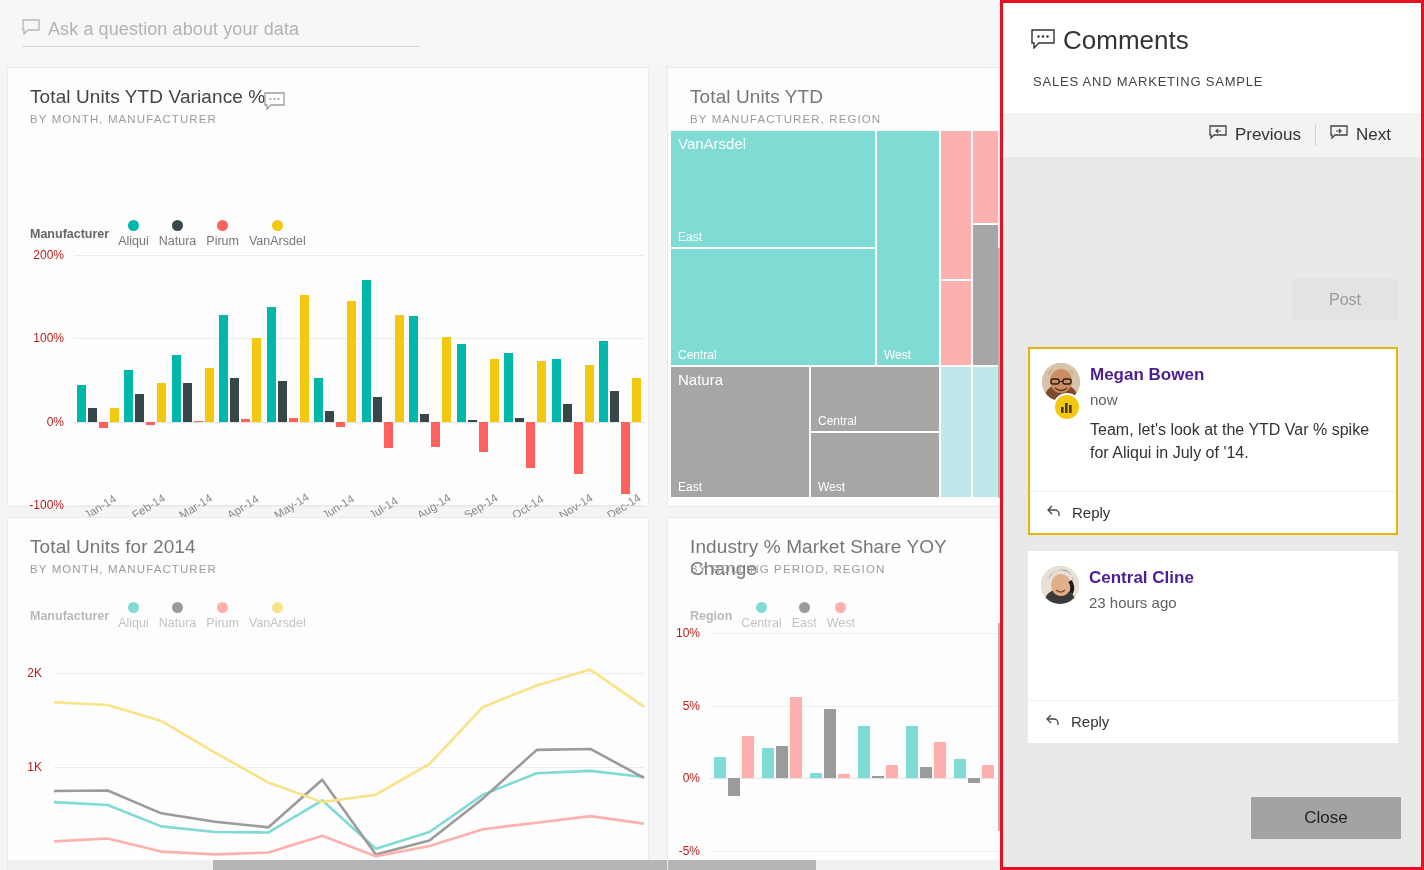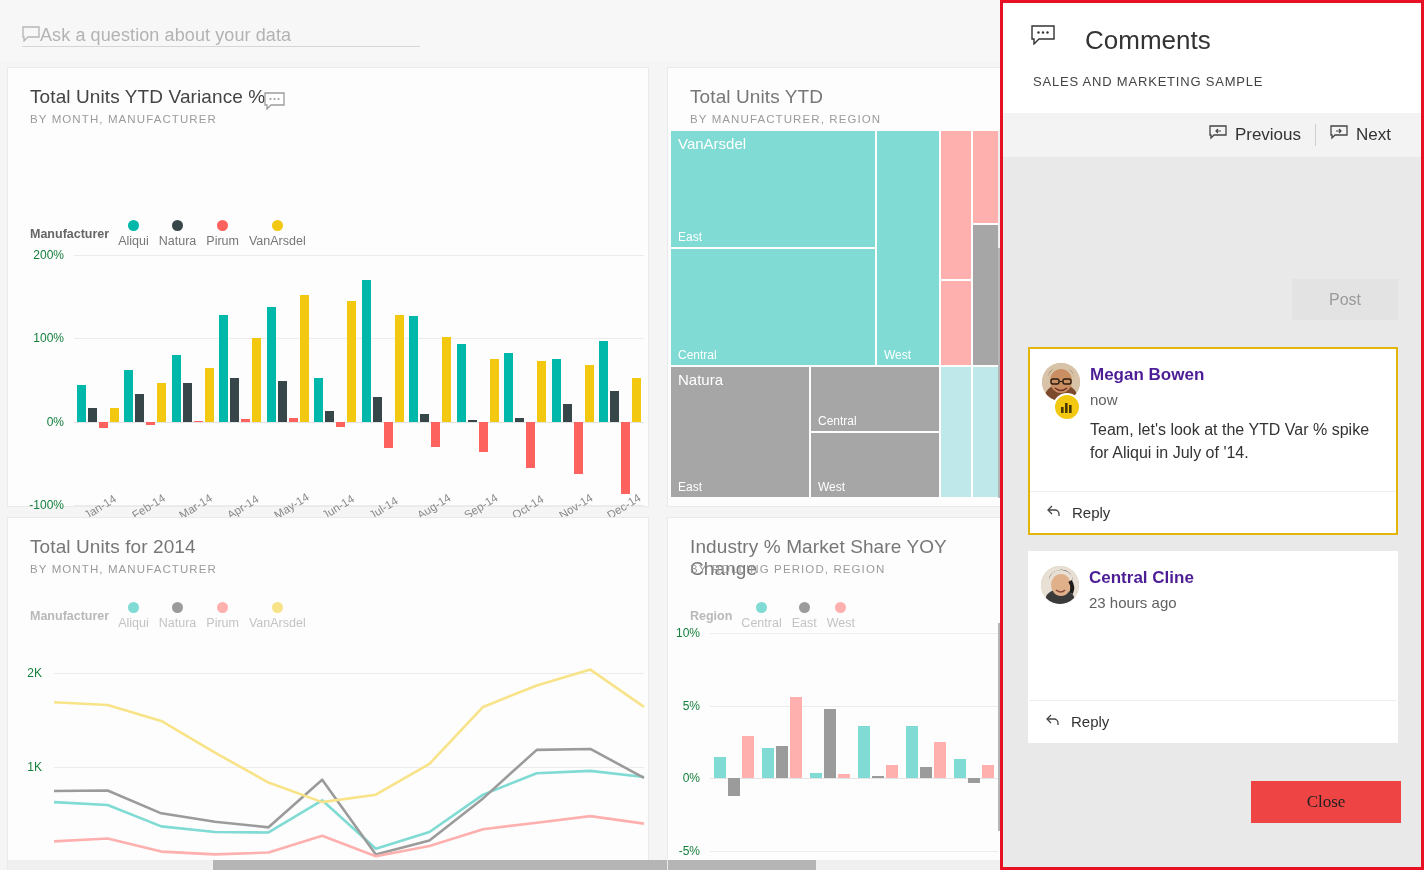--- a/index.html
+++ b/index.html
@@ -16,21 +16,21 @@
     position:absolute;left:0;top:0;width:1006px;height:870px;
     background:#f5f5f5;overflow:hidden;
   }
   .qna-bar{
     position:absolute;left:0;top:0;width:1006px;height:62px;
     background:#f7f7f7;
   }
   .qna-input{
     position:absolute;left:22px;top:12px;width:398px;height:34px;
     border:none;border-bottom:1px solid #d6d6d6;background:transparent;
-    display:flex;align-items:flex-end;gap:0;
+    display:flex;align-items:center;gap:8px;
     cursor:text;
   }
   .qna-text{color:#b3b3b3;font-size:18px;letter-spacing:.1px;}
   .qna-icon{display:block;}
 
   
   .tile{position:absolute;background:#fdfdfd;box-shadow:0 0 0 1px #eaeaea;}
   #tile-variance{left:8px;top:68px;width:640px;height:438px;}
   #tile-ytd     {left:668px;top:68px;width:338px;height:438px;text-align:right;}
   #tile-units   {left:8px;top:518px;width:640px;height:352px;}
@@ -56,21 +56,21 @@
   .legend-label{color:#666;font-weight:700;margin-right:4px;font-size:12.5px;}
   .legend-label.mute{color:#b9b9b9;}
   .legend-item{display:flex;align-items:center;gap:3px;margin-right:5px;flex-direction:column;}
   .legend-dot{width:11px;height:11px;border-radius:50%;display:inline-block;}
   .legend-name{color:#777;font-size:12.5px;}
   .legend-name.mute{color:#c3c3c3;}
 
   
   .plot{position:absolute;}
   .ytick{
-    position:absolute;font-size:12px;color:#15803d;text-align:right;
+    position:absolute;font-size:12px;color:#b91c1c;text-align:right;
     transform:translateY(-50%);
   }
   .gridline{position:absolute;height:1px;background:#ececec;}
   .bar{position:absolute;}
   .xtick{
     position:absolute;font-size:11.5px;color:#8a8a8a;
     transform-origin:left top;transform:rotate(-32deg);
     white-space:nowrap;
   }
 
@@ -87,21 +87,21 @@
   .vscroll-track{position:absolute;width:10px;background:#f0f0f0;}
 
   
   .comments{
     position:absolute;left:1000px;top:0;width:424px;height:870px;
     box-sizing:border-box;border:3px solid #e81123;background:#e9e9e9;
   }
   .cm-head{
     position:absolute;left:0;top:0;right:0;height:110px;background:#fff;
   }
-  .cm-title-row{position:absolute;left:28px;top:22px;display:flex;gap:30px;}
+  .cm-title-row{position:absolute;left:28px;top:22px;display:flex;align-items:center;gap:8px;}
   .cm-title{font-size:26px;color:#333;font-weight:400;}
   .cm-subtitle{
     position:absolute;left:30px;top:71px;
     font-size:13px;color:#444;letter-spacing:.8px;
   }
   .cm-nav{
     position:absolute;left:0;top:110px;right:0;height:44px;background:#f3f3f3;
     display:flex;align-items:center;justify-content:flex-end;gap:0;
     padding-right:16px;box-sizing:border-box;
   }
@@ -153,23 +153,23 @@
     position:absolute;left:0;right:0;bottom:0;height:42px;
     border-top:1px solid #eee;display:flex;align-items:center;gap:10px;
     padding-left:16px;box-sizing:border-box;cursor:pointer;
   }
   .cm-reply-text{font-size:15px;color:#333;}
 
   .cm-footer{
     position:absolute;left:0;right:0;bottom:0;height:88px;background:#e9e9e9;
   }
   .cm-close{
-    position:absolute;right:20px;top:2px;width:150px;height:42px;
-    background:#ef4444;border:none;cursor:pointer;
-    font-size:17px;color:#222;font-family:Liberation Serif, serif;
+    position:absolute;right:20px;top:18px;width:150px;height:42px;
+    background:#a3a3a3;border:none;cursor:pointer;
+    font-size:17px;color:#222;font-family:Liberation Sans, sans-serif;
   }
 </style>
 </head>
 <body>
 
 <div class="app">
 
   <div class="dashboard">
 
     <div class="qna-bar">

